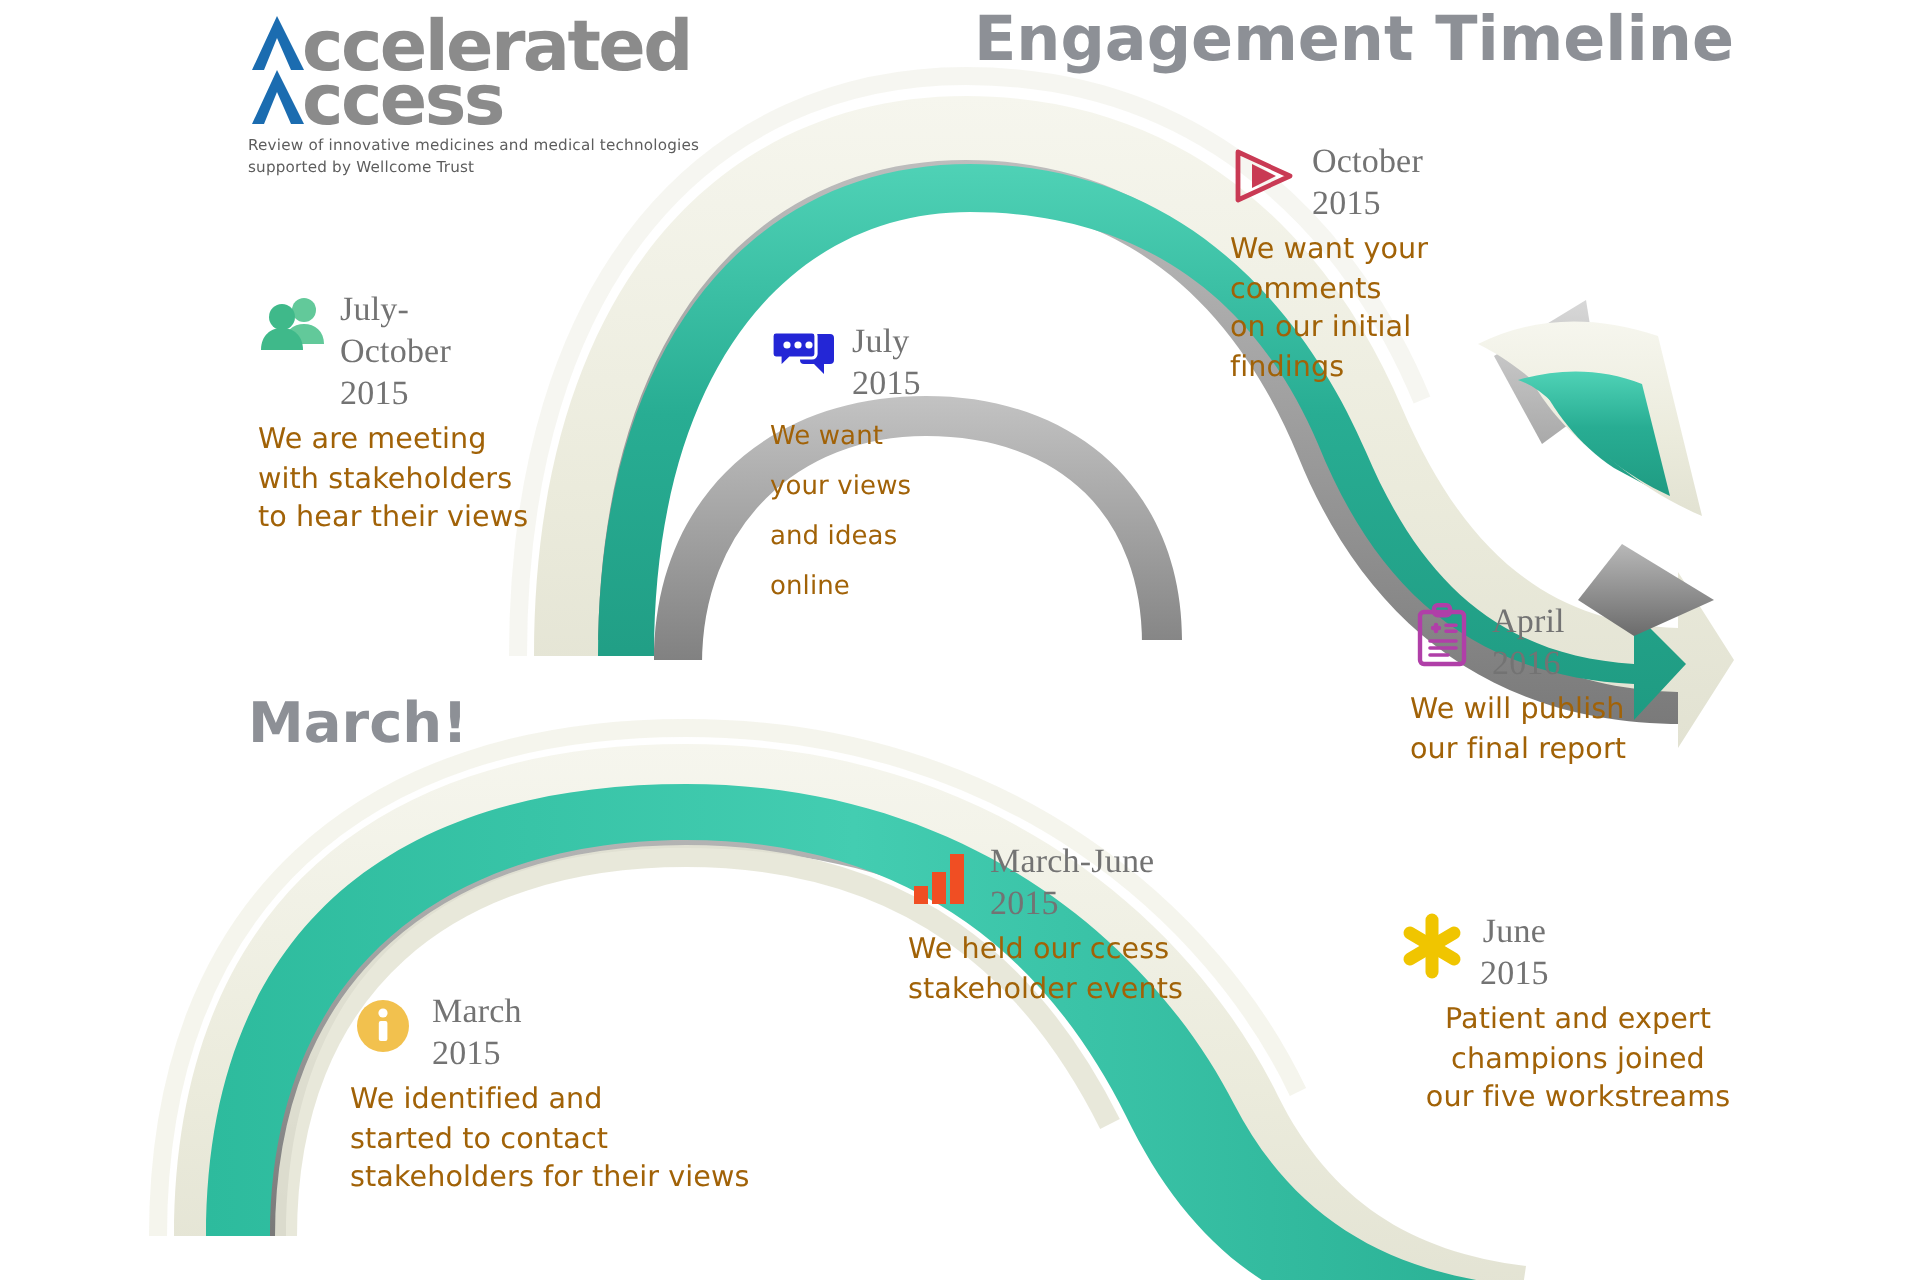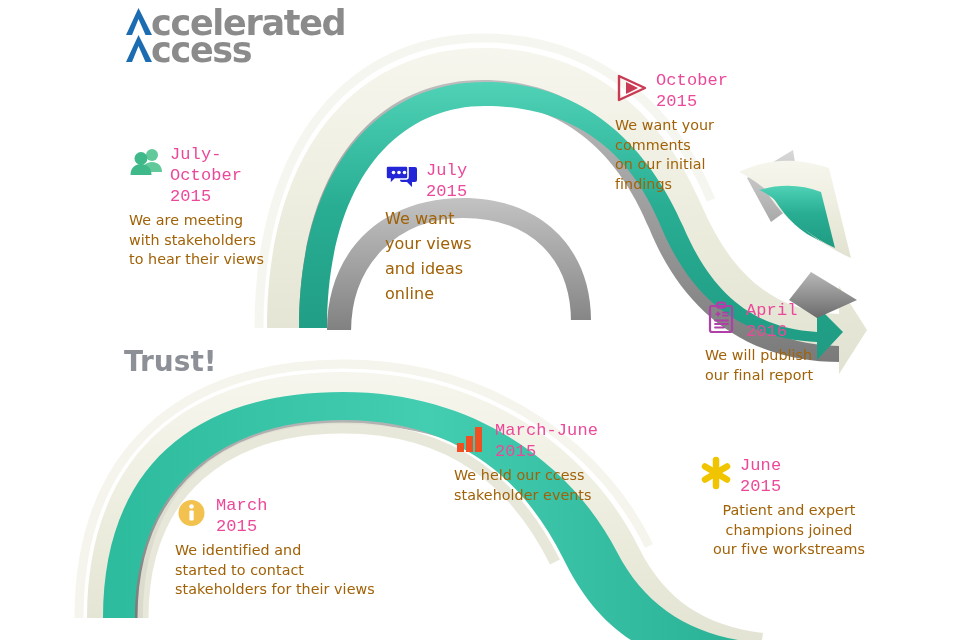--- a/index.html
+++ b/index.html
@@ -98,38 +98,38 @@
   .ms-icon {
     flex: 0 0 auto;
     width: 34px;
     height: 34px;
     margin-right: 7px;
     position: relative;
     top: 1px;
   }
   .ms-icon svg { display: block; }
   .ms-date {
-    font-family: Liberation Mono, monospace;
+    font-family: Liberation Serif, serif;
     font-size: 17px;
     line-height: 21px;
-    color: #ec4899;
+    color: #737373;
     white-space: pre-line;
     letter-spacing: 0.1px;
   }
   .ms-body {
     font-family: "DejaVu Sans", sans-serif;
     font-size: 14.3px;
     line-height: 19.5px;
     color: #a16207;
     white-space: pre-line;
     margin-top: 4px;
     letter-spacing: 0.05px;
   }
   .ms-body.big {
-    font-size: 16px;
+    font-size: 13px;
     line-height: 25px;
   }
 </style>
 </head>
 <body>
 
 <div id="stage">
 
   <svg id="ribbon-layer" viewBox="0 0 960 640">
     <defs>
@@ -284,23 +284,25 @@
       <span class="logo-word">ccelerated</span>
     </div>
     <div class="logo-row" style="margin-top:-4px;">
       <span class="logo-chev">
         <svg width="30" height="31" viewBox="0 0 30 31">
           <path d="M2 29 L14.5 2 L28 29 L21.5 29 L14.5 13 L8 29 Z" fill="#1b6cb0"></path>
         </svg>
       </span>
       <span class="logo-word">ccess</span>
     </div>
-  </div>
-
-  <div id="start-label">Trust!</div>
+    <div id="logo-tagline">Review of innovative medicines and medical technologies supported by Wellcome Trust</div>
+  </div>
+
+  <div id="page-title">Engagement Timeline</div>
+  <div id="start-label">March!</div>
 
   <div class="milestone" style="left:118px; top:144px; width:160px;">
     <div class="ms-head">
       <span class="ms-icon">
         <svg width="34" height="34" viewBox="0 0 34 34">
           <circle cx="23" cy="10" r="6" fill="#62c99a"></circle>
           <path d="M13 27 C13 20.5, 17.5 17, 23 17 C28.5 17, 33 20.5, 33 27 Z" fill="#62c99a"></path>
           <circle cx="12" cy="13.5" r="6.5" fill="#3fb98a"></circle>
           <path d="M1.5 30 C1.5 22.5, 6.5 19, 12 19 C17.5 19, 22.5 22.5, 22.5 30 Z" fill="#3fb98a"></path>
         </svg>

